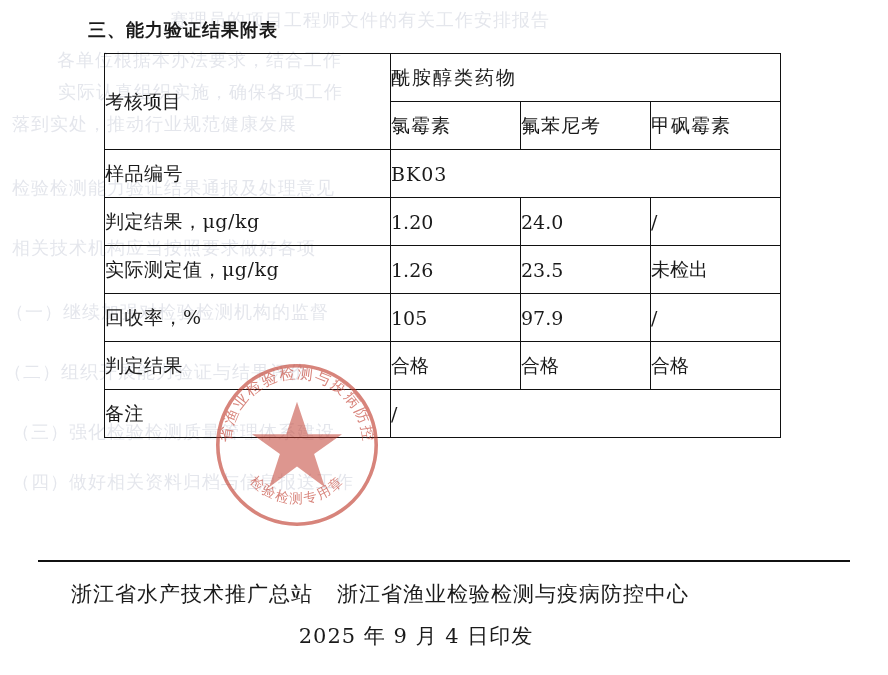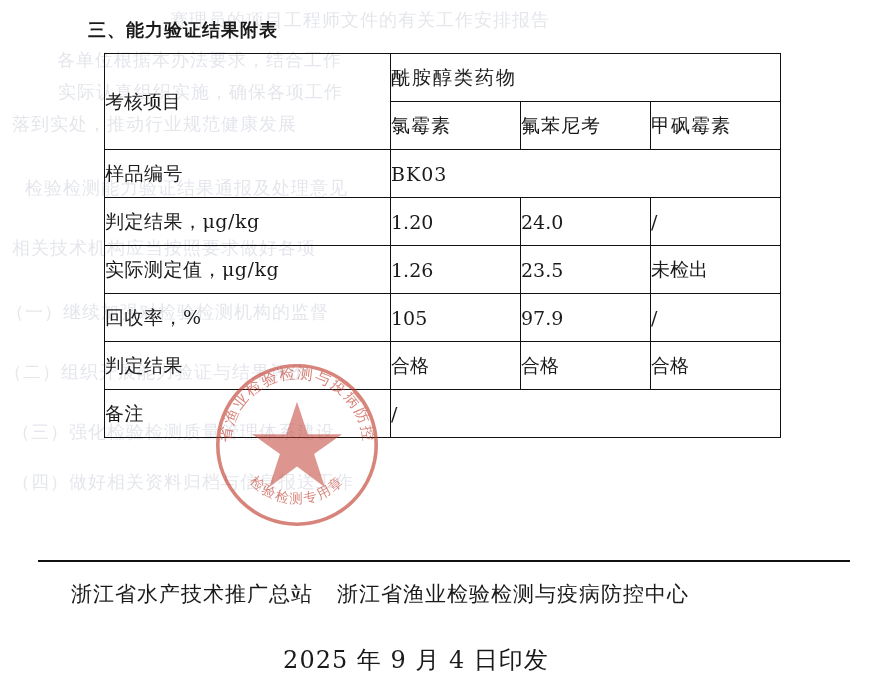--- a/index.html
+++ b/index.html
@@ -24,21 +24,21 @@
     font-size: 18px;
     letter-spacing: 1px;
     white-space: nowrap;
     pointer-events: none;
     user-select: none;
   }
   .bleed.b1 { top: 8px;   left: 170px; }
   .bleed.b2 { top: 48px;  left: 12px; margin-left: 45px;  }
   .bleed.b3 { top: 80px;  left: 12px; margin-left: 46px;  }
   .bleed.b4 { top: 112px; left: 12px;  }
-  .bleed.b5 { top: 176px; left: 25px; text-align: right;  }
+  .bleed.b5 { top: 176px; left: 12px; text-align: right;  }
   .bleed.b6 { top: 236px; left: 12px;  }
   .bleed.b7 { top: 300px; left: 6px;  }
   .bleed.b8 { top: 360px; left: 4px;  }
   .bleed.b9 { top: 420px; left: 12px;  }
   .bleed.b10{ top: 470px; left: 12px;  }
 
   .section-title {
     position: absolute;
     top: 18px;
     left: 88px;
@@ -122,25 +122,25 @@
     top: 580px;
     left: 0;
     width: 760px;
     text-align: center;
     font-size: 21px;
     letter-spacing: 1px;
   }
   .footer-line1 .org1 { margin-right: 24px; }
   .footer-line2 {
     position: absolute;
-    top: 644px;
+    top: 622px;
     left: 0;
     width: 832px;
     text-align: center;
-    font-size: 24px;
+    font-size: 21px;
     letter-spacing: 1px;
   }
 </style>
 </head>
 <body>
 
 <div class="bleed b1">赛理员的项目工程师文件的有关工作安排报告</div>
 <div class="bleed b2">各单位根据本办法要求，结合工作</div>
 <div class="bleed b3">实际认真组织实施，确保各项工作</div>
 <div class="bleed b4">落到实处，推动行业规范健康发展</div>

